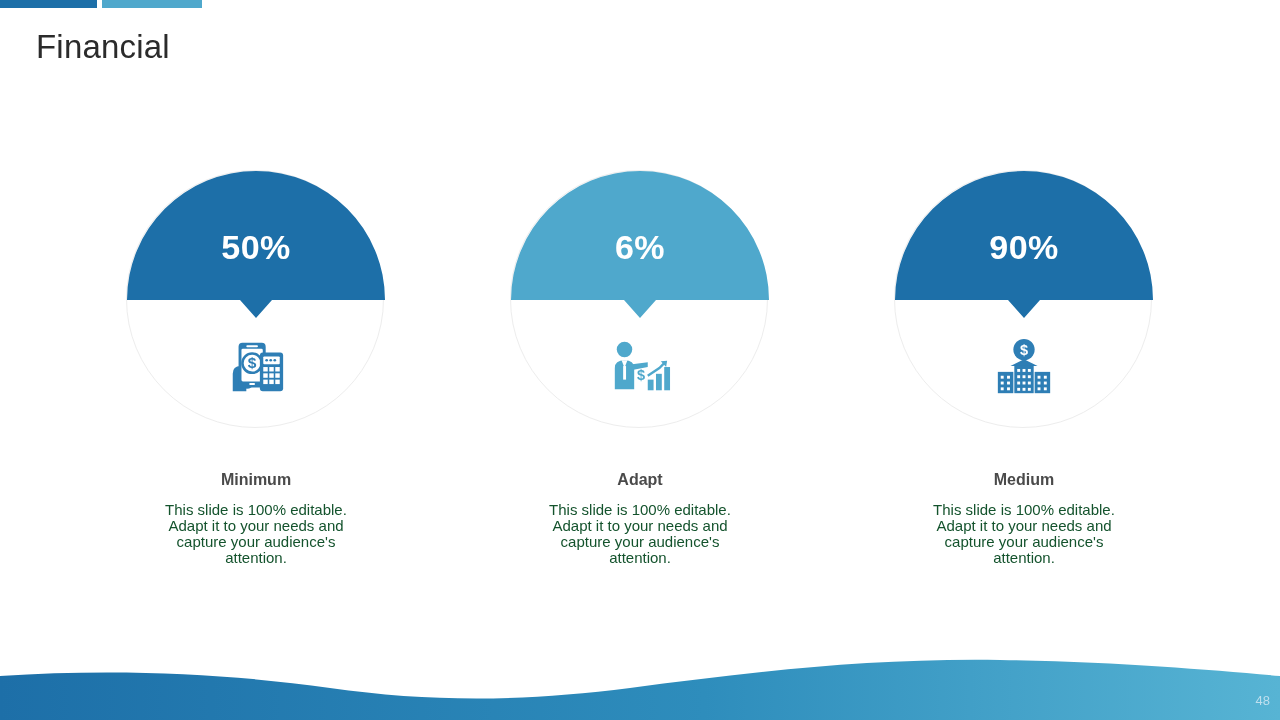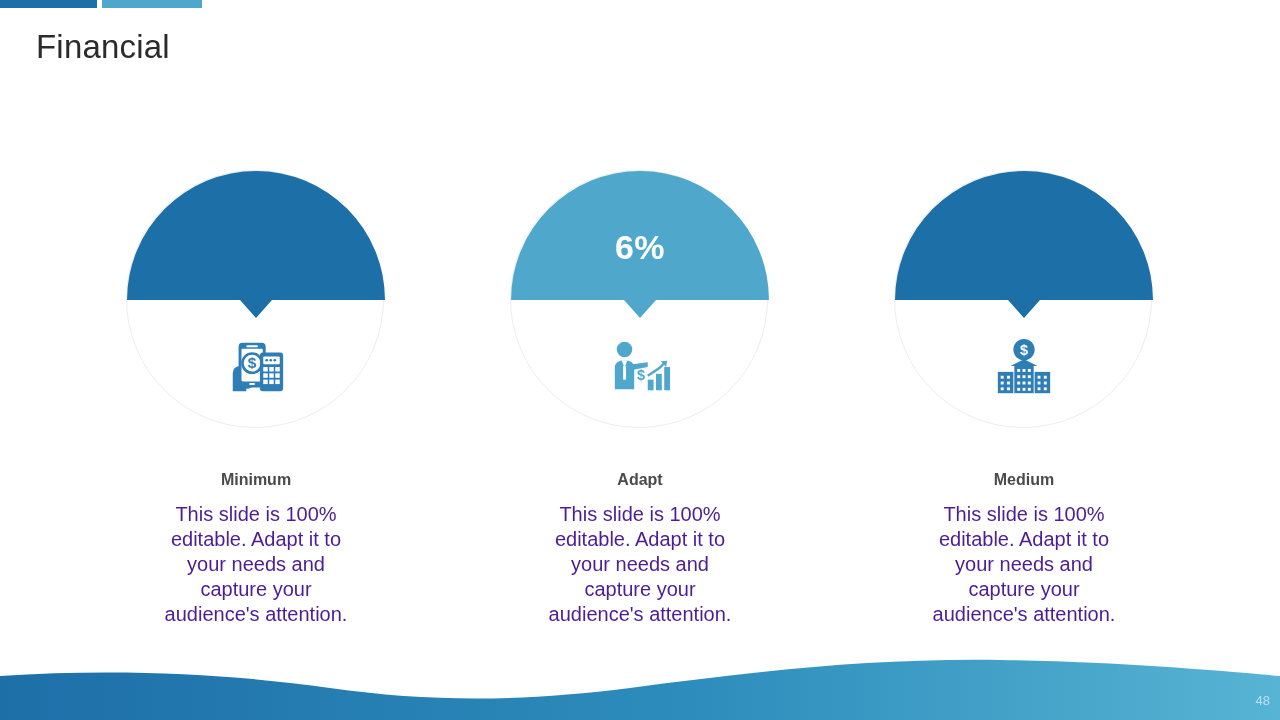--- a/index.html
+++ b/index.html
@@ -113,24 +113,24 @@
     margin-top: 37px;
     font-size: 16px;
     font-weight: bold;
     color: #4A4A4A;
     text-align: center;
     line-height: 26px;
   }
   .col-desc {
     margin-top: 9px;
     width: 200px;
-    font-size: 20px;
-    color: #4c1d95;
+    font-size: 15px;
+    color: #14532d;
     text-align: center;
-    line-height: 25px;
+    line-height: 16px;
   }
 
   
   .wave {
     position: absolute;
     left: 0;
     bottom: 0;
     width: 1280px;
     height: 80px;
   }
@@ -151,20 +151,21 @@
 <div class="slide-title">Financial</div>
 
 <div class="columns">
 
   <div class="column">
     <div class="circle-wrap">
       <div class="bg-circle"></div>
       <svg class="dome-svg" viewBox="0 0 260 260">
         <path d="M 1,130 A 129,129 0 0 1 259,130 L 259,130 L 146,130 L 130,148 L 114,130 L 1,130 Z" fill="#1D6FA8"></path>
       </svg>
+      <div class="pct-label">50%</div>
       <div class="icon-holder">
         <svg width="62" height="62" viewBox="0 0 64 64">
 
           <path d="M8 56 L8 38 Q8 30 16 30 L22 30 L22 56 Z" fill="#2E7EB5"></path>
           <path d="M18 42 Q24 40 28 45 Q31 49 27 52 Q23 55 18 52 Z" fill="#2E7EB5"></path>
 
           <rect x="14" y="6" width="28" height="46" rx="4" fill="#2E7EB5"></rect>
           <rect x="17" y="12" width="22" height="34" rx="1.5" fill="#ffffff"></rect>
           <rect x="22" y="8.5" width="12" height="2" rx="1" fill="#ffffff"></rect>
           <rect x="25" y="47.5" width="6" height="2" rx="1" fill="#ffffff"></rect>
@@ -225,20 +226,21 @@
     <div class="col-heading">Adapt</div>
     <div class="col-desc">This slide is 100% editable. Adapt it to your needs and capture your audience's attention.</div>
   </div>
 
   <div class="column">
     <div class="circle-wrap">
       <div class="bg-circle"></div>
       <svg class="dome-svg" viewBox="0 0 260 260">
         <path d="M 1,130 A 129,129 0 0 1 259,130 L 259,130 L 146,130 L 130,148 L 114,130 L 1,130 Z" fill="#1D6FA8"></path>
       </svg>
+      <div class="pct-label">90%</div>
       <div class="icon-holder">
         <svg width="62" height="62" viewBox="0 0 64 64">
 
           <circle cx="32" cy="13" r="11" fill="#2E7EB5"></circle>
           <text x="32" y="19" font-family="'Liberation Sans',sans-serif" font-size="15" font-weight="bold" fill="#ffffff" text-anchor="middle">$</text>
 
           <path d="M18 30 L32 23 L46 30 Z" fill="#2E7EB5"></path>
           <rect x="22" y="29" width="20" height="29" fill="#2E7EB5"></rect>
 
           <rect x="5" y="36" width="16" height="22" fill="#2E7EB5"></rect>

